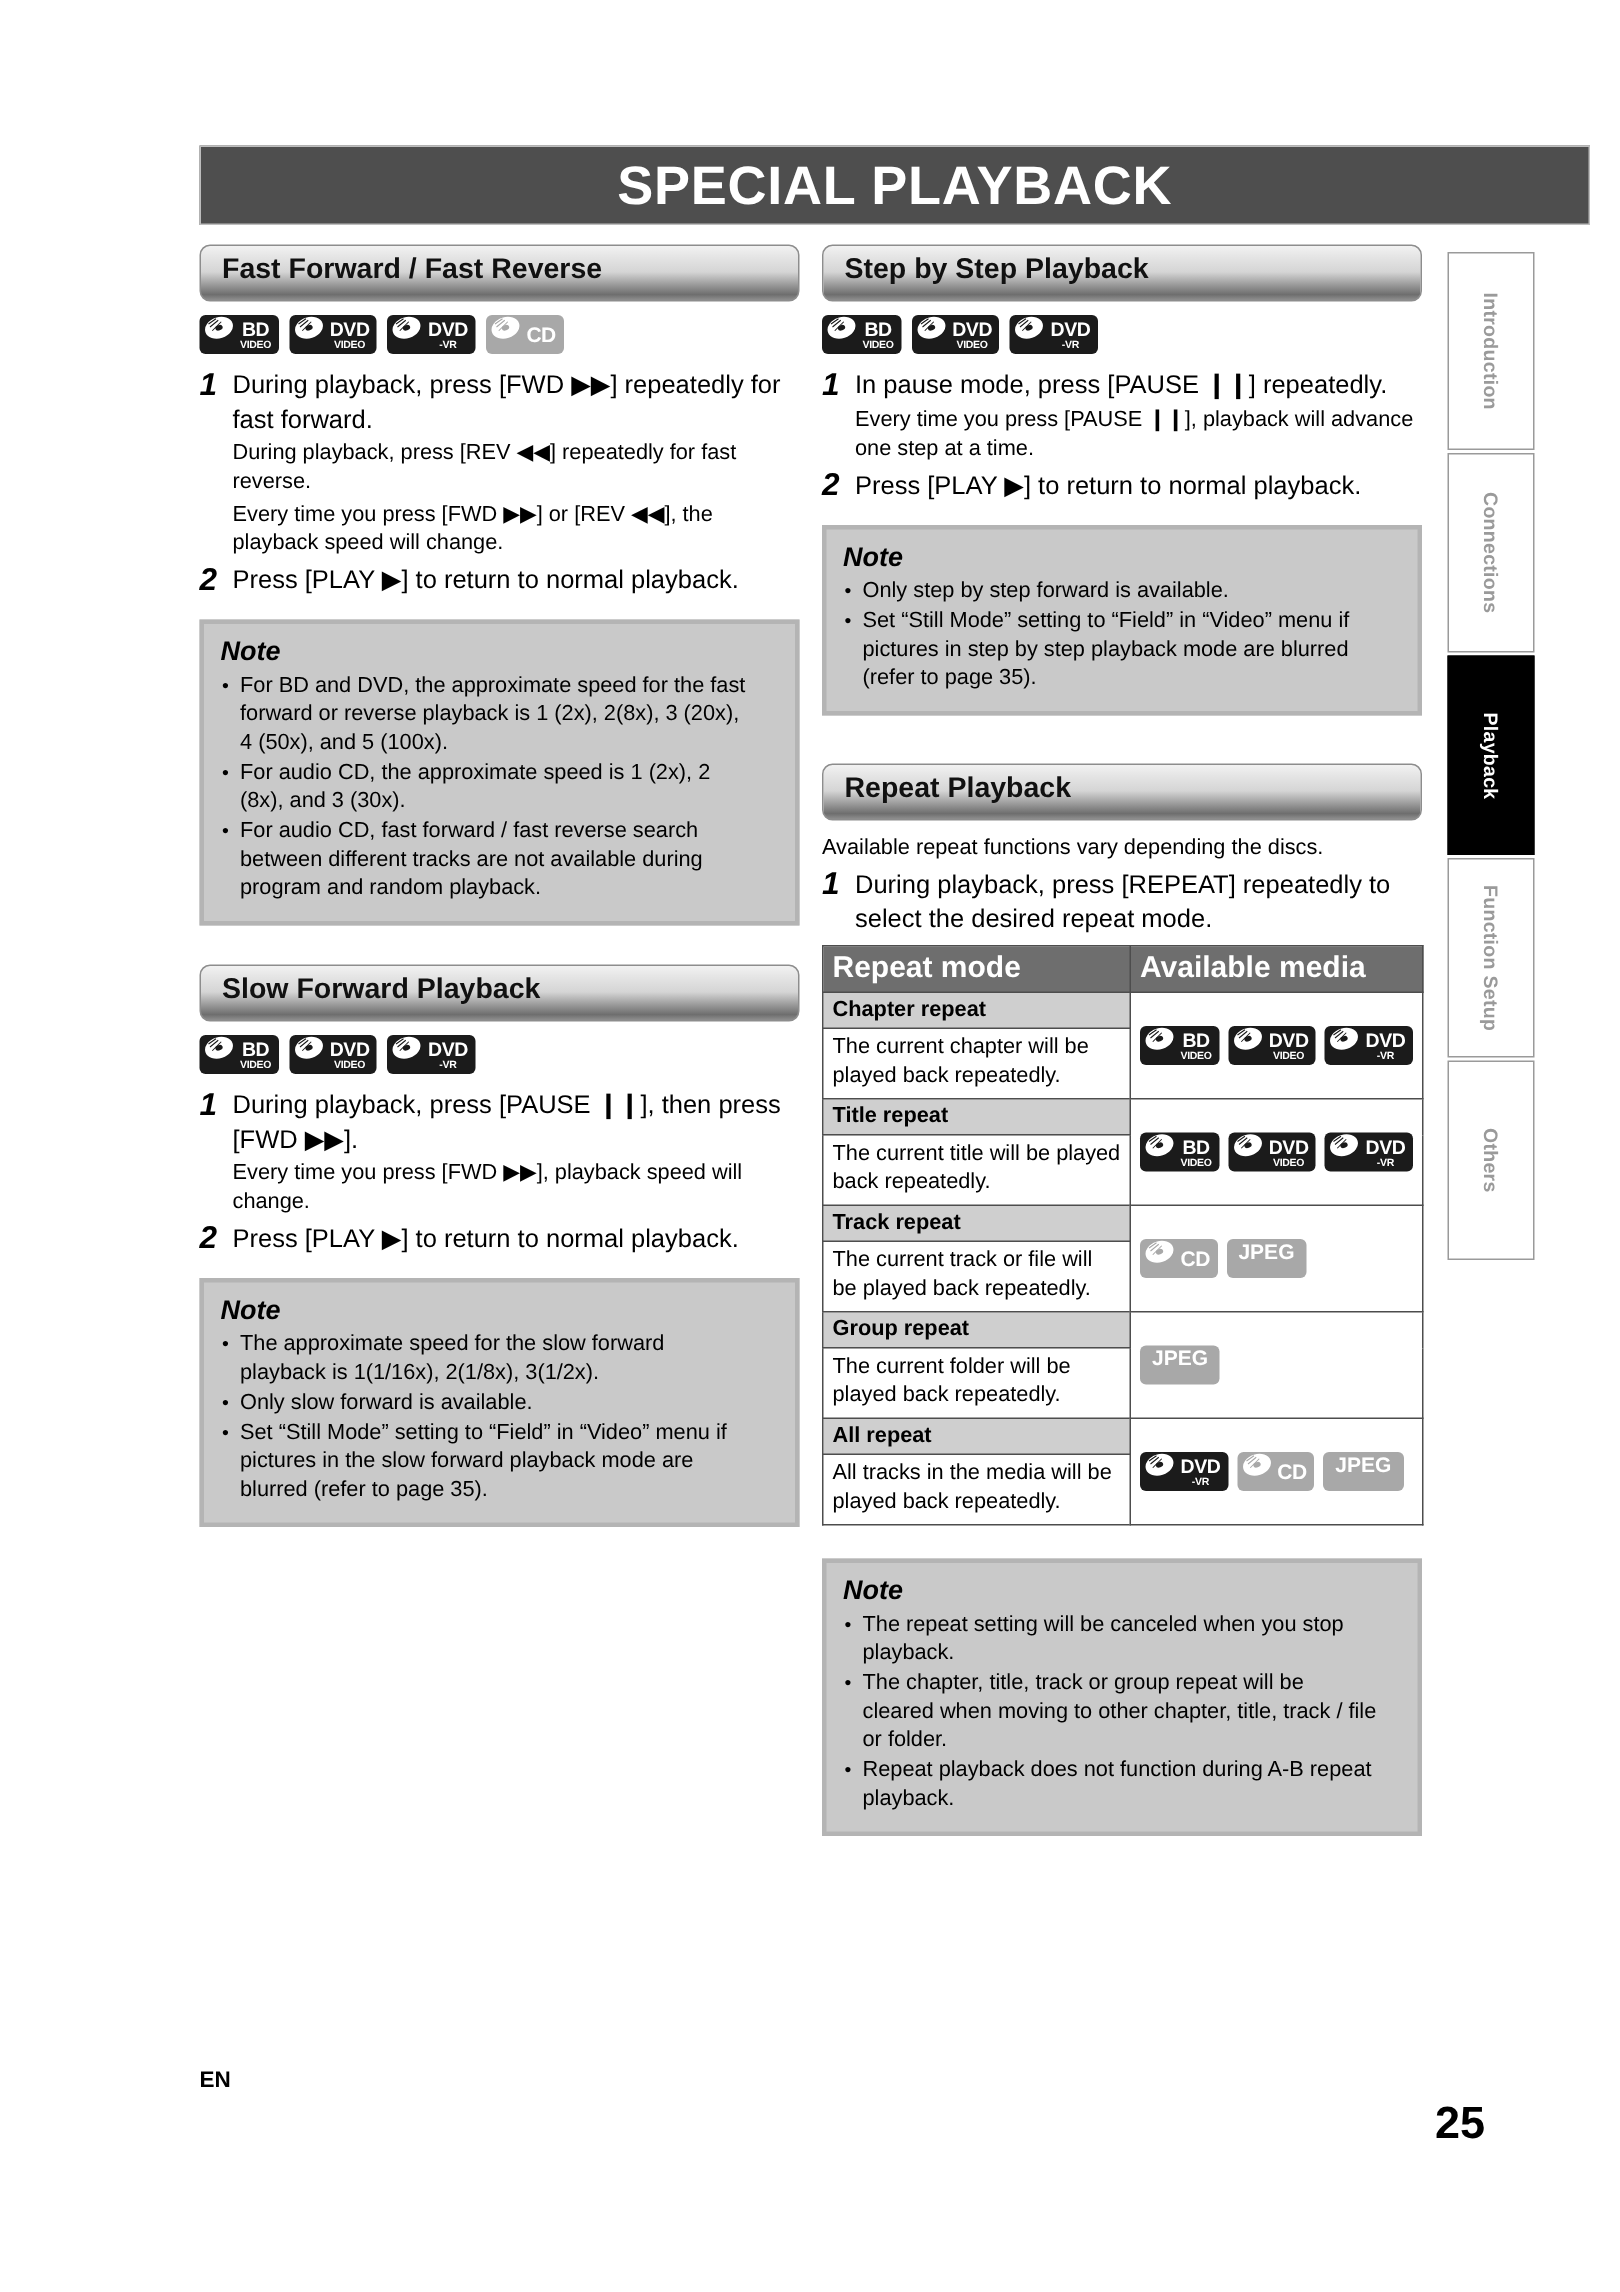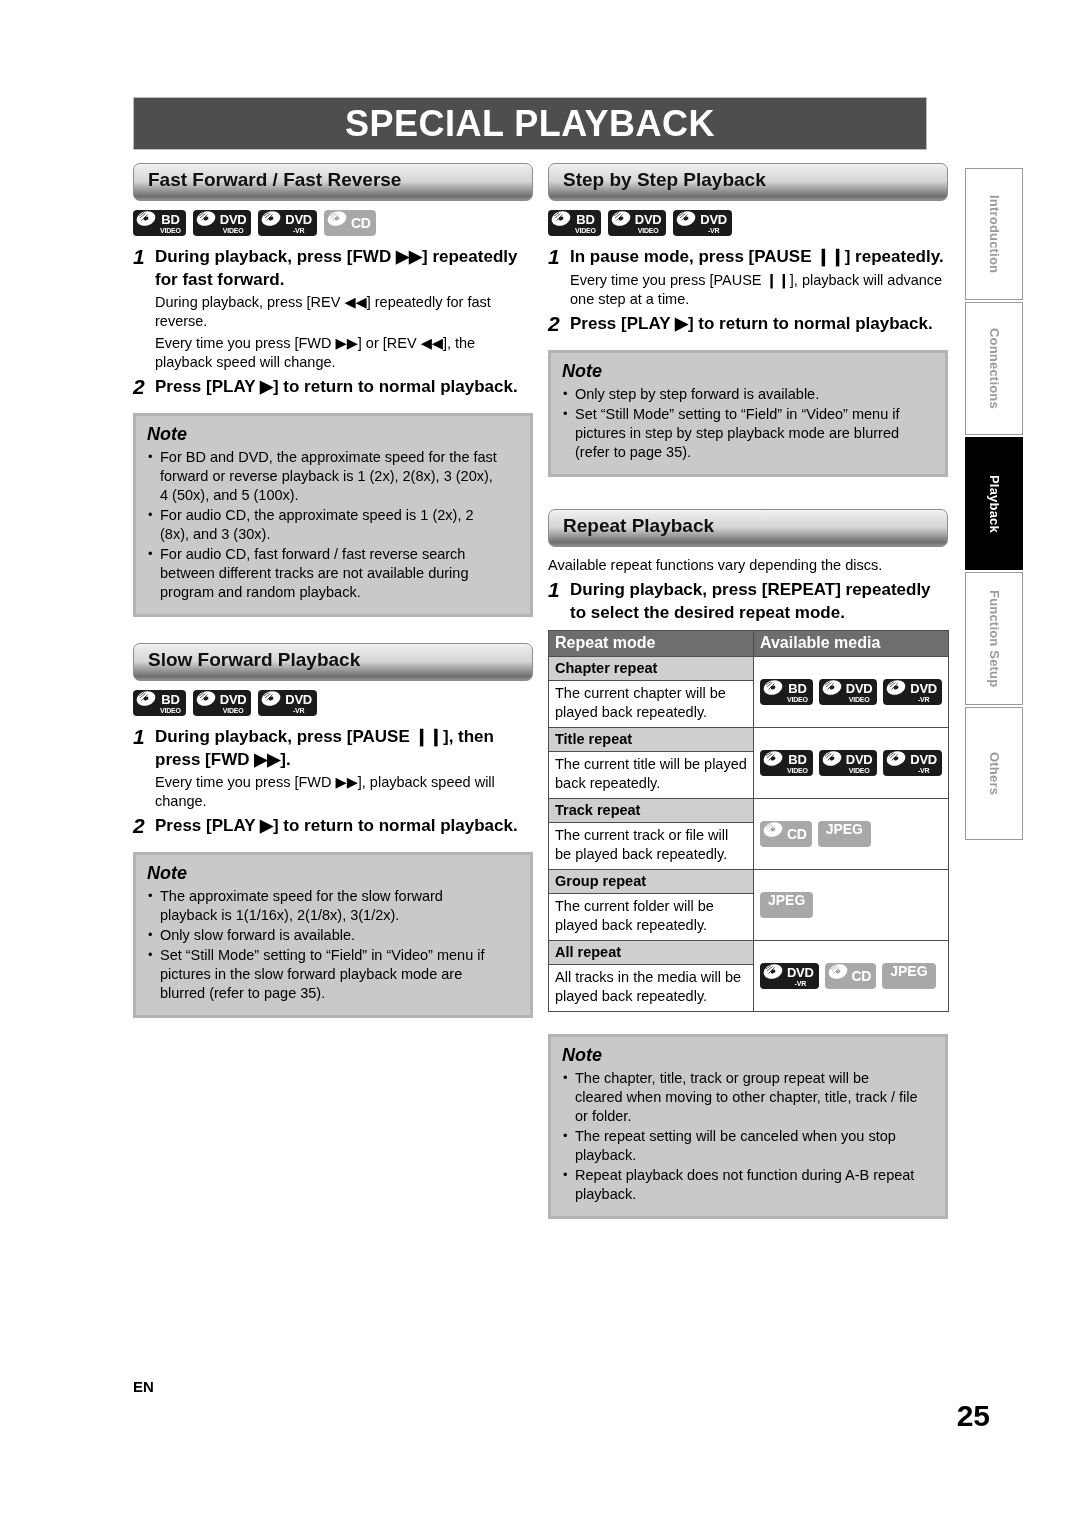--- a/index.html
+++ b/index.html
@@ -15,21 +15,21 @@
     overflow: hidden;
   }
 
   
   #page { position: relative; width: 1080px; height: 1528px; }
 
   
   .title-bar {
     position: absolute;
     left: 133px; top: 97px;
-    width: 794px; height: 53px;
+    width: 927px; height: 53px;
     background: #4e4e4e;
     border: 1px solid #bdbdbd;
     display: flex; align-items: center; justify-content: center;
   }
   .title-bar .title-text {
     color: #ffffff;
     font-size: 36px;
     font-weight: bold;
     letter-spacing: 0.5px;
     line-height: 1;
@@ -87,21 +87,21 @@
   .badge.plain .ptxt { color: #fff; font-size: 14px; font-weight: bold; letter-spacing: 0px; }
 
   
   .step { display: flex; margin-top: 3px; margin-bottom: 2px; }
   .step .num {
     flex: 0 0 22px;
     font-size: 21px; font-weight: bold; font-style: italic;
     line-height: 24px;
   }
   .step .stxt {
-    font-size: 17px; font-weight: bold; line-height: 23px;
+    font-size: 17px; font-weight: normal; line-height: 23px;
   }
   .body-text {
     font-size: 14.5px; line-height: 19px;
     margin-left: 22px; margin-top: 2px; margin-bottom: 3px;
   }
   .body-text.flush { margin-left: 0; }
 
   
   .note {
     background: #c9c9c9;
@@ -134,21 +134,21 @@
   }
   table.repeat td, table.repeat th {
     border: 1px solid #4d4d4d;
     vertical-align: top;
     padding: 2px 6px;
   }
   table.repeat .col-a { width: 205px; }
   table.repeat .col-b { width: 195px; }
   table.repeat thead th {
     background: #6e6e6e; color: #ffffff;
-    font-size: 16px; font-weight: bold; text-align: left;
+    font-size: 20px; font-weight: bold; text-align: left;
     padding: 3px 6px 4px 6px;
   }
   table.repeat td.mode-name {
     background: #cfcfcf; font-size: 14.5px; font-weight: bold;
     padding: 3px 6px 4px 6px;
     border-bottom: 1px solid #4d4d4d;
   }
   table.repeat td.mode-desc {
     font-size: 14.5px; line-height: 19px;
     padding: 3px 6px 5px 6px;
@@ -578,22 +578,22 @@
         </tr>
         <tr>
           <td class="mode-desc">All tracks in the media will be played back repeatedly.</td>
         </tr>
       </tbody>
     </table>
 
     <div class="note" style="margin-top:22px;">
       <div class="note-title">Note</div>
       <ul>
+        <li>The repeat setting will be canceled when you stop playback.</li>
         <li>The chapter, title, track or group repeat will be cleared when moving to other chapter, title, track / file or folder.</li>
-        <li>The repeat setting will be canceled when you stop playback.</li>
         <li>Repeat playback does not function during A-B repeat playback.</li>
       </ul>
     </div>
   </div>
 
   <div class="tabs">
     <div class="tab" style="height:132px;">
       <span class="tlabel">Introduction</span>
     </div>
     <div class="tab" style="height:133px;">

